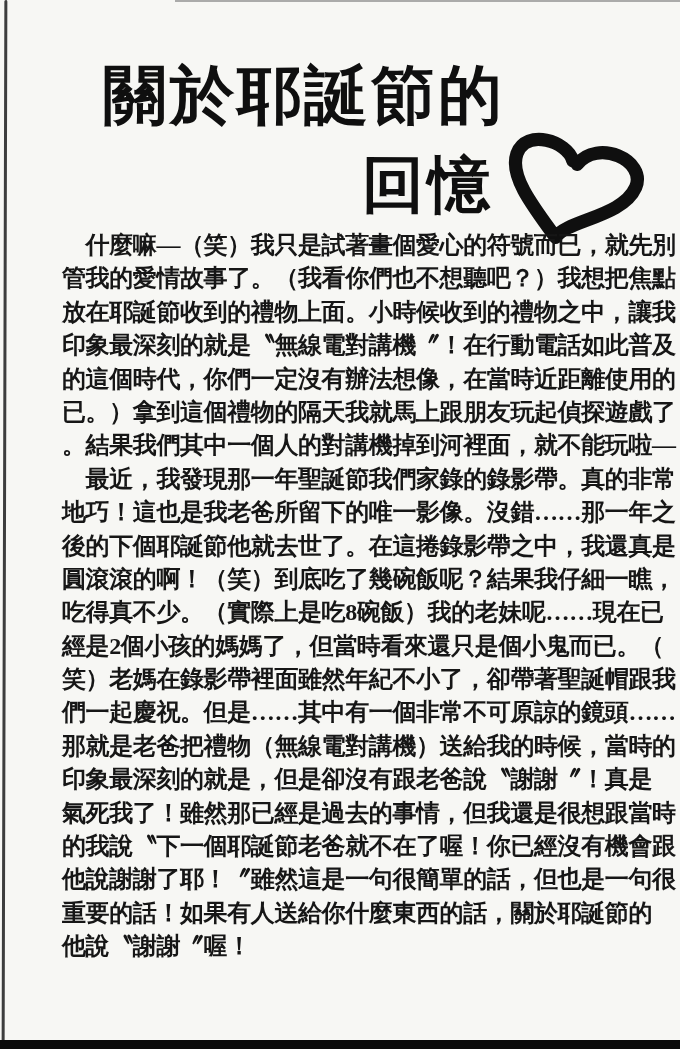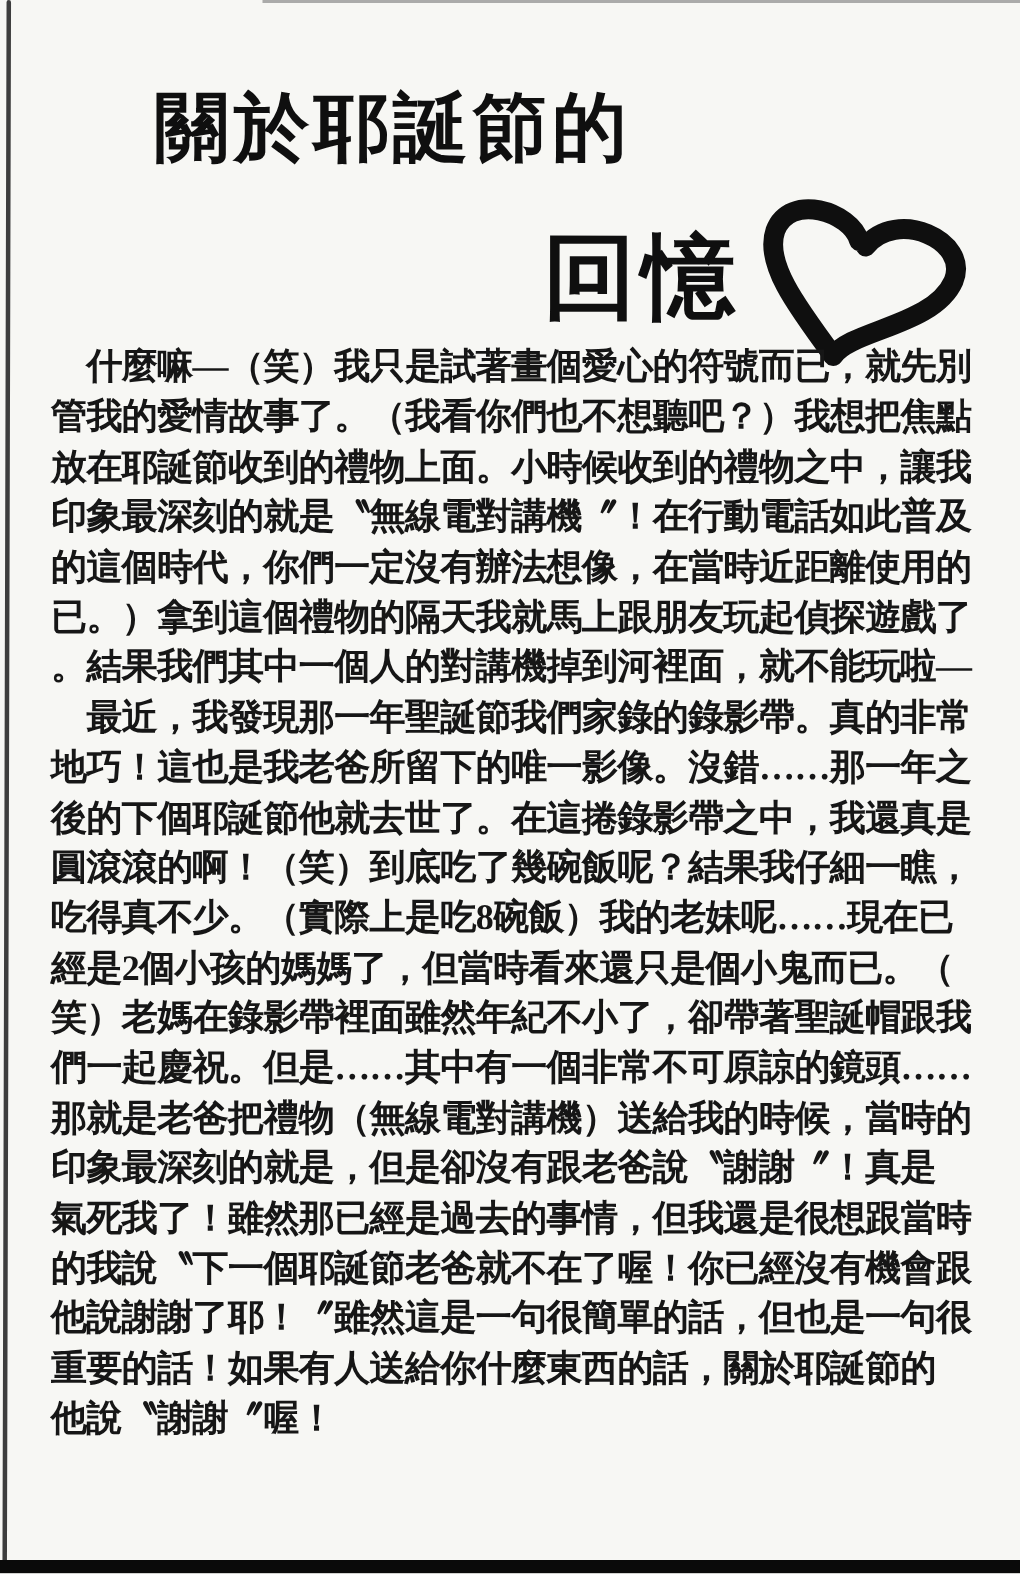--- a/index.html
+++ b/index.html
@@ -43,21 +43,21 @@
     width: 505px;
     height: 2px;
     background: #8a8a8a;
     opacity: 0.7;
   }
   
   .title-line1 {
     position: absolute;
     left: 103px;
     top: 52px;
-    font-size: 50px;
+    font-size: 64px;
     font-weight: bold;
     letter-spacing: 3px;
     white-space: nowrap;
     color: #0f0f0f;
   }
   .title-line2 {
     position: absolute;
     left: 362px;
     top: 143px;
     font-size: 62px;
@@ -83,20 +83,21 @@
     width: 618px;
   }
   .body-line {
     height: 33.4px;
     line-height: 33.4px;
     font-size: 24px;
     font-weight: bold;
     letter-spacing: -0.4px;
     white-space: nowrap;
     color: #161616;
+    margin-left: 28px;
   }
 </style>
 </head>
 <body>
 
 <div class="page">
 
   <div class="edge-left"></div>
   <div class="edge-top"></div>
   <div class="edge-bottom"></div>

